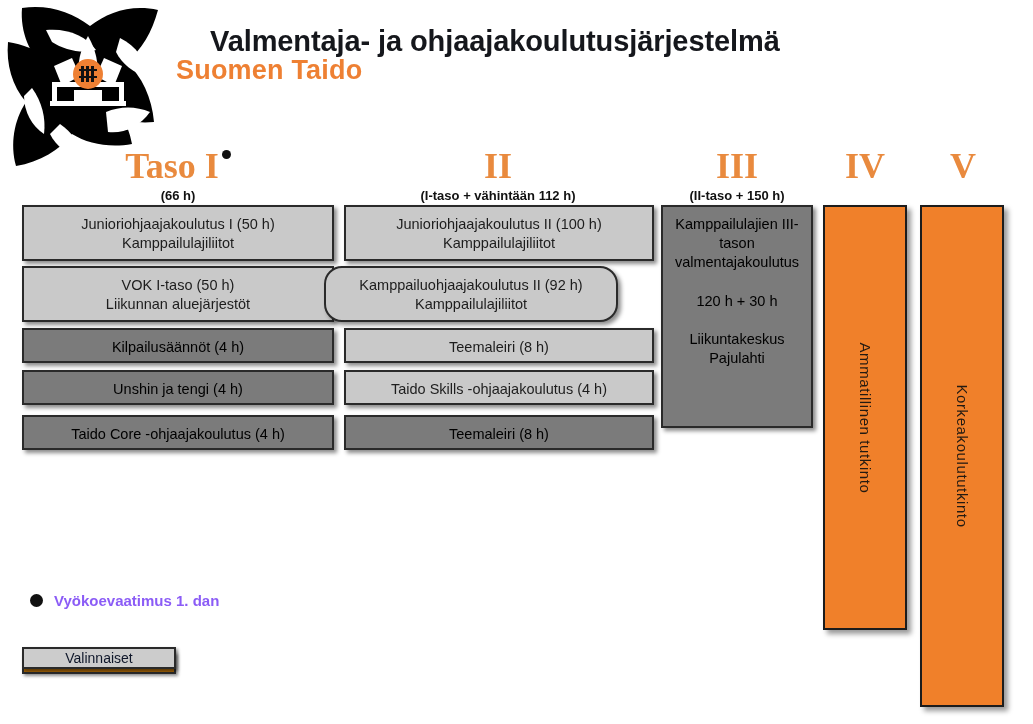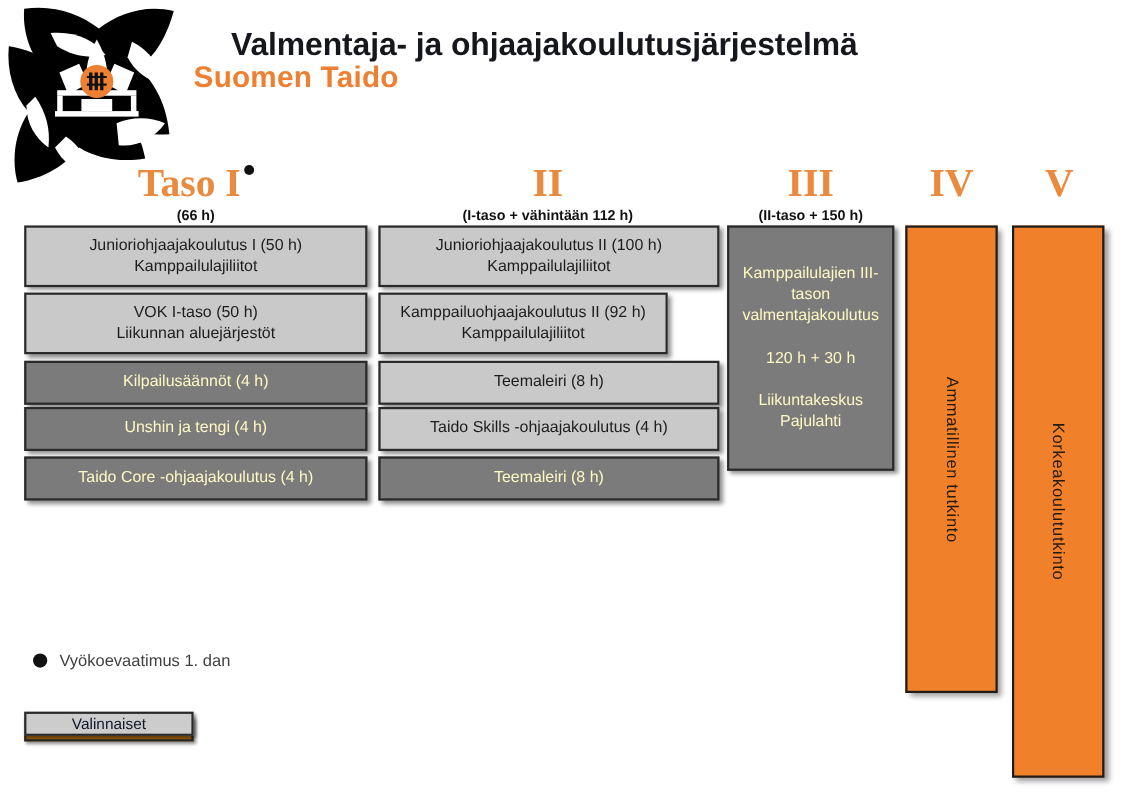--- a/index.html
+++ b/index.html
@@ -49,27 +49,27 @@
   .level-note {
     font-size: 13px; font-weight: bold; color: #111;
     margin-top: 5px; white-space: nowrap; line-height: 1;
   }
 
   
   .box {
     position: absolute;
     border: 2px solid #2a2a2a;
     box-shadow: 3px 3px 4px rgba(0,0,0,.45);
-    display: flex; align-items: center; justify-content: center;
+    display: flex; justify-content: center;
     text-align: center;
     font-size: 14.5px; line-height: 1.32;
-    padding: 18px 6px;
+    padding: 8px 6px;
   }
   .box.light { background: #c9c9c9; color: #1d1d1d; }
-  .box.dark  { background: #7b7b7b; color: #fef9c3; }
+  .box.dark  { background: #7b7b7b; color: #000000; }
 
   .box-text { width: 100%; white-space: pre-line; }
 
   
   .pillar {
     position: absolute;
     background: #f0802a;
     border: 2px solid #1c1c1c;
     box-shadow: 4px 4px 5px rgba(0,0,0,.4);
   }
@@ -80,21 +80,21 @@
     white-space: nowrap;
     font-size: 15px; color: #231a12; letter-spacing: .6px;
   }
 
   
   #legend-dot-row { position: absolute; left: 30px; top: 592px; display: flex; align-items: center; }
   #legend-dot {
     width: 13px; height: 13px; border-radius: 50%;
     background: #111; margin-right: 11px; flex: 0 0 auto;
   }
-  #legend-dot-text { font-size: 15px; color: #404040; }
+  #legend-dot-text { font-size: 15px; color: #8b5cf6; font-weight: bold; }
 
   .legend-key {
     position: absolute; left: 22px; width: 154px; height: 22px;
     border: 2px solid #2a2a2a;
     box-shadow: 2px 2px 3px rgba(0,0,0,.45);
     display: flex; align-items: center; justify-content: center;
     font-size: 14px;
   }
   #legend-key-yhteiset   { top: 652px; background: #a16207; color: #fff; font-family: Liberation Mono, monospace; }
   #legend-key-valinnaiset{ top: 647px; background: #cccccc; color: #0f172a; }
@@ -194,21 +194,21 @@
   <span class="box-text">Unshin ja tengi (4 h)</span>
 </div>
 <div class="box dark" style="left:22px; top:415px; width:312px; height:35px;">
   <span class="box-text">Taido Core -ohjaajakoulutus (4 h)</span>
 </div>
 
 <div class="box light" style="left:344px; top:205px; width:310px; height:56px;">
   <span class="box-text">Junioriohjaajakoulutus II (100 h)
 Kamppailulajiliitot</span>
 </div>
-<div class="box light" style="left:344px; top:266px; width:263px; height:56px;">
+<div class="box light" style="left:324px; top:266px; width:294px; height:56px;border-radius:18px;">
   <span class="box-text">Kamppailuohjaajakoulutus II (92 h)
 Kamppailulajiliitot</span>
 </div>
 <div class="box light" style="left:344px; top:328px; width:310px; height:35px;">
   <span class="box-text">Teemaleiri (8 h)</span>
 </div>
 <div class="box light" style="left:344px; top:370px; width:310px; height:35px;">
   <span class="box-text">Taido Skills -ohjaajakoulutus (4 h)</span>
 </div>
 <div class="box dark" style="left:344px; top:415px; width:310px; height:35px;">

